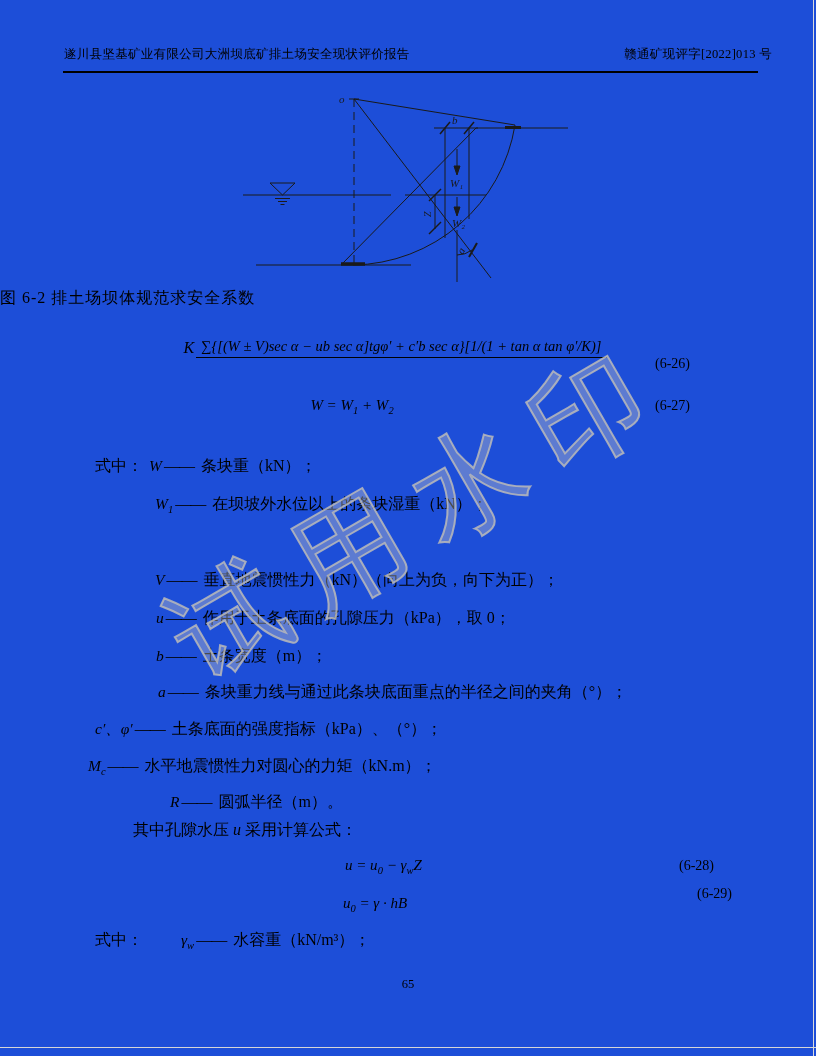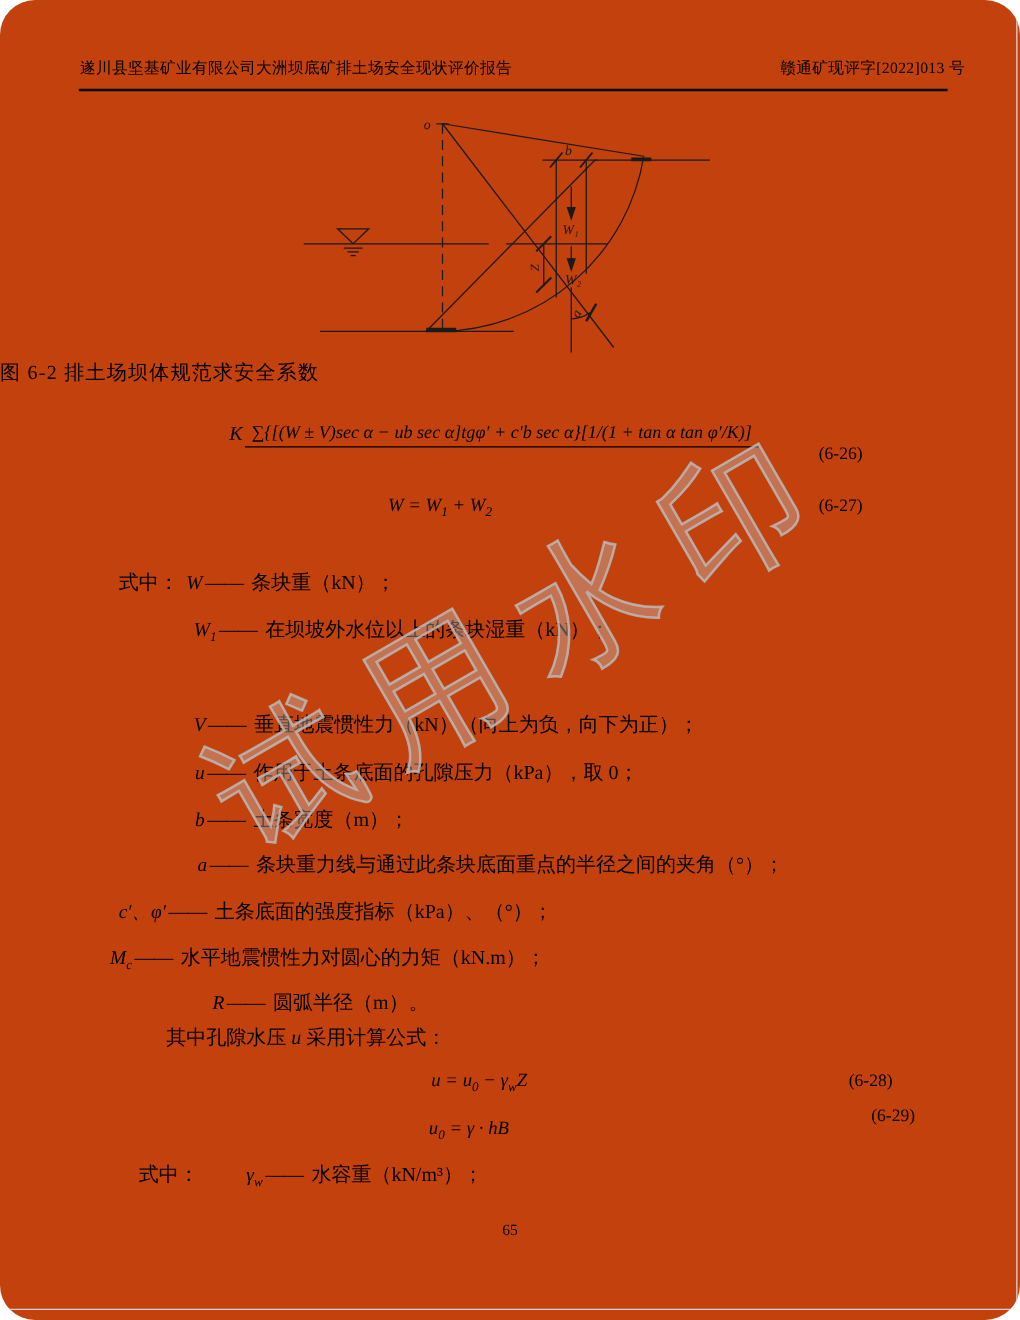--- a/index.html
+++ b/index.html
@@ -1,17 +1,17 @@
 <!DOCTYPE html>
 <html><head>
 <meta charset="utf-8">
 <style>
   html,body{margin:0;padding:0;background:#ffffff;}
-  .page{position:relative;width:816px;height:1056px;background:#c2410c;overflow:hidden;
-        font-family:"Liberation Serif","DejaVu Serif",serif;color:#000;border-radius:28px;}
+  .page{position:relative;width:816px;height:1056px;background:#1d4ed8;overflow:hidden;
+        font-family:"Liberation Serif","DejaVu Serif",serif;color:#000;}
   
   .hdr{position:absolute;top:46px;font-size:12.5px;letter-spacing:.3px;white-space:nowrap;}
   .hdr-left{left:64px;}
   .hdr-right{right:44px;}
   .hdr-rule{position:absolute;left:63px;right:58px;top:71px;height:2px;background:#000;}
   
   .edge-bottom{position:absolute;left:0;top:1047px;width:816px;height:1px;background:#d6d6d6;}
   .edge-right{position:absolute;left:813px;top:0;width:1px;height:1056px;background:#dcdcdc;}
   
   .fig-svg{position:absolute;left:228px;top:85px;}
@@ -157,21 +157,21 @@
   </div>
 
   <div class="note"><span>其中孔隙水压 </span><span class="sym">u</span><span> 采用计算公式：</span></div>
 
   <div class="eq eq28"><span>u = u</span><sub>0</sub><span> − γ</span><sub>w</sub><span>Z</span></div>
   <div class="eqno no28">(6-28)</div>
 
   <div class="eq eq29"><span>u</span><sub>0</sub><span> = γ · hB</span></div>
   <div class="eqno no29">(6-29)</div>
 
-  <div class="def" style="top:930px;left:111px">
+  <div class="def" style="top:930px;left:95px">
     <span class="lead">式中：</span><span class="sym def2-gap"><span>γ</span><sub>w</sub></span><span class="dash">——</span><span class="txt">水容重（kN/m³）；</span>
   </div>
 
   <div class="pageno">65</div>
 
   <div class="edge-bottom"></div>
   <div class="edge-right"></div>
 </div>
 
 </body></html>

